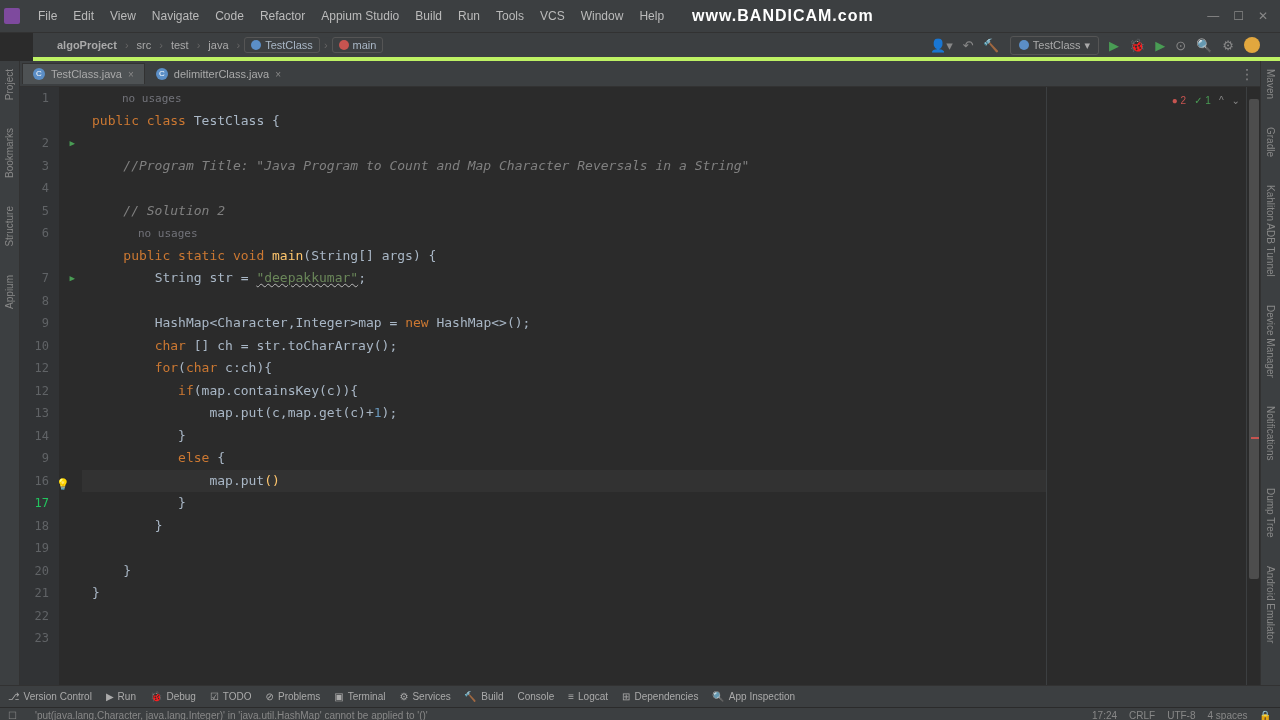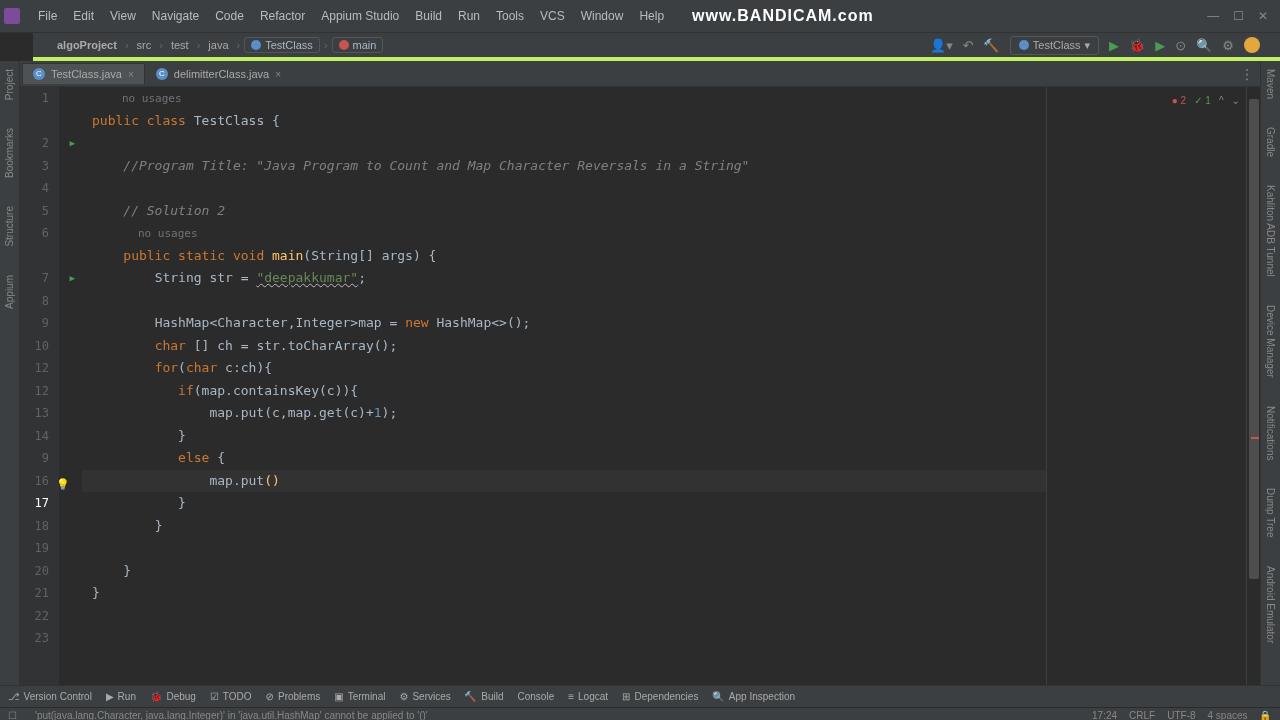--- a/index.html
+++ b/index.html
@@ -27,21 +27,21 @@
 .tabs-row { height: 26px; background: #3c3f41; display: flex; align-items: center; border-bottom: 1px solid #323232; padding-left: 2px; }
 .tab { padding: 4px 10px; display: flex; align-items: center; gap: 6px; color: #aaaaaa; font-size: 11px; border: 1px solid transparent; border-bottom: none; cursor: pointer; }
 .tab.active { background: #4e5254; border-color: #323232; }
 .tab-close { color: #888; font-size: 10px; }
 .tab-c-icon { width: 12px; height: 12px; border-radius: 50%; background: #5b8ec6; font-size: 8px; color: #fff; text-align: center; line-height: 12px; }
 .tabs-right { margin-left: auto; padding-right: 6px; color: #888; font-size: 14px; }
 .code-wrap { flex: 1; display: flex; position: relative; }
 .gutter-ext { width: 40px; }
 .gutter { background: #313335; display: flex; flex-direction: column; font-family: 'Consolas', monospace; border-right: 1px solid #2b2b2b; }
 .gutter-row { height: 22.5px; display: flex; align-items: center; justify-content: flex-end; color: #606366; font-size: 12px; padding-right: 10px; position: relative; }
-.gutter-row.cur { color: #ffffff; }
+.gutter-row.cur { color: #22c55e; }
 .gutter-run-icon { position: absolute; right: -16px; color: #499c54; font-size: 9px; }
 .fold-col { width: 22px; background: #2b2b2b; }
 .code { flex: 1; font-family: 'Consolas', monospace; font-size: 13px; line-height: 22.5px; position: relative; }
 .code-line { height: 22.5px; white-space: pre; padding-left: 10px; }
 .code-line.cur { background: #323232; }
 .kw { color: #cc7832; }
 .str { color: #6a8759; }
 .num { color: #6897bb; }
 .com { color: #808080; font-style: italic; }
 .met { color: #ffc66d; }

